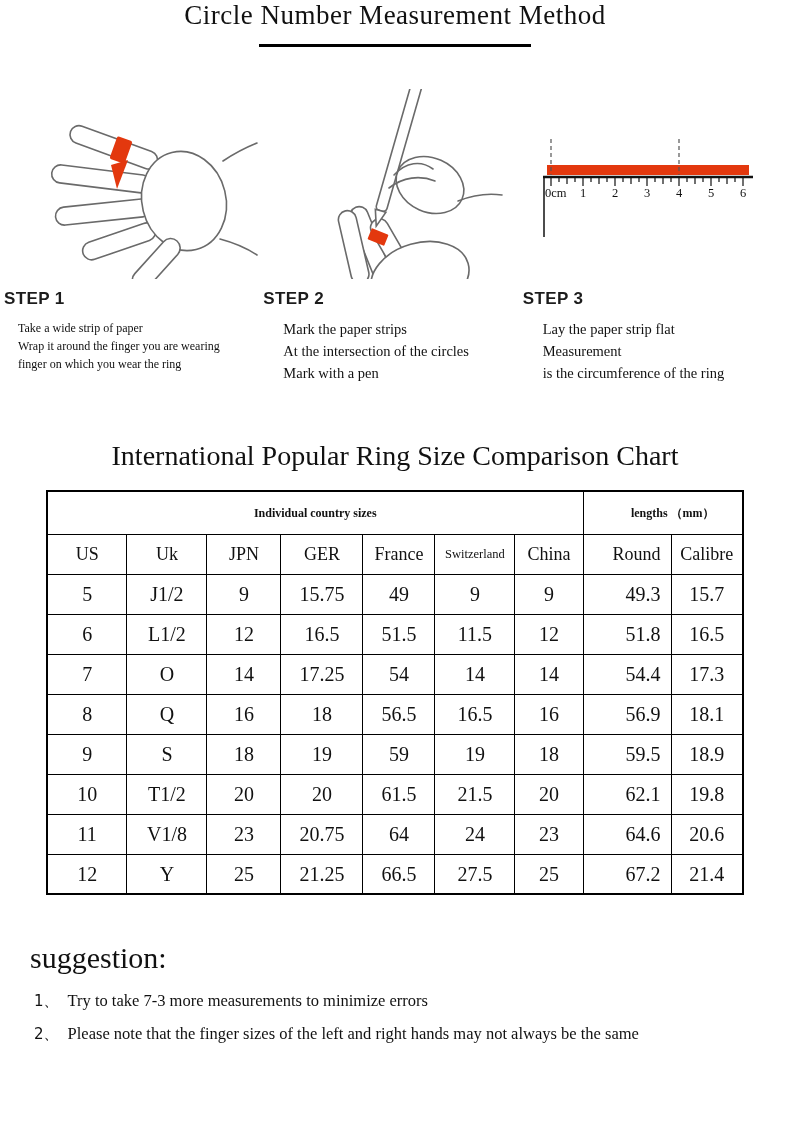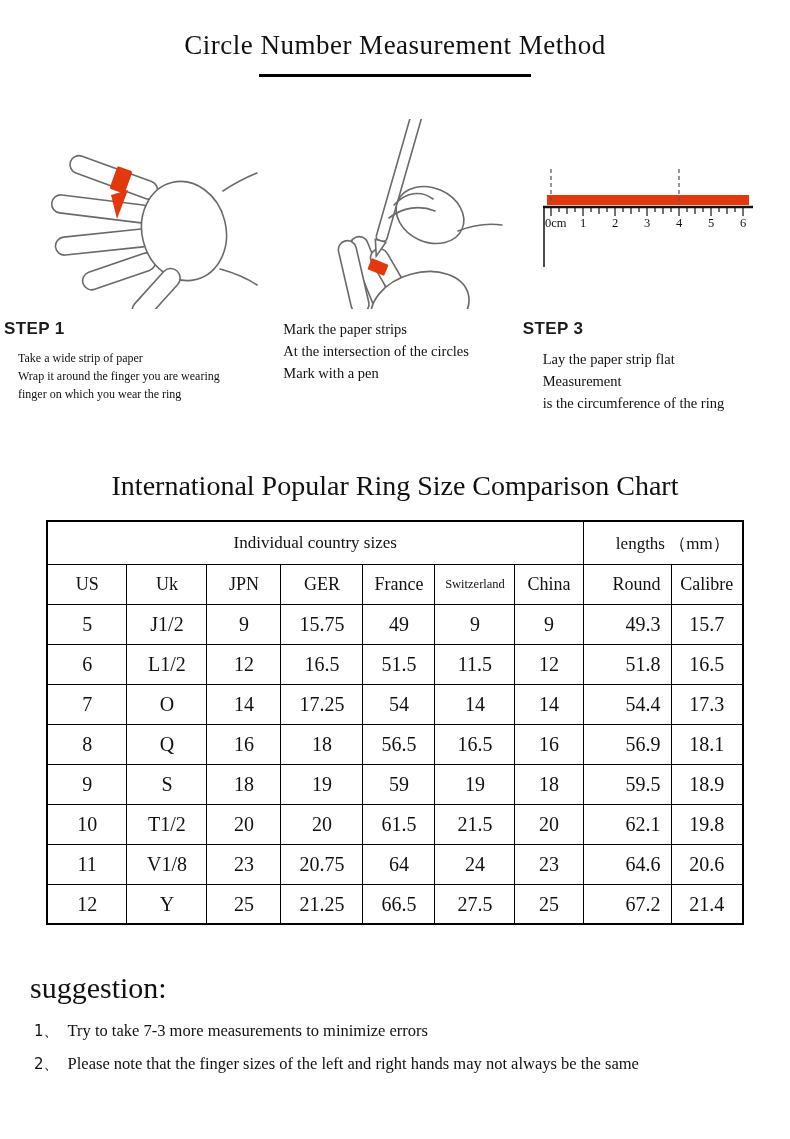--- a/index.html
+++ b/index.html
@@ -5,21 +5,21 @@
   * { margin:0; padding:0; box-sizing:border-box; }
   html,body { background:#ffffff; }
   body {
     width:790px; height:1139px;
     font-family:"Liberation Serif", serif;
     color:#111; overflow:hidden;
   }
   .page { position:relative; width:790px; height:1139px; background:#fff; }
 
   
-  .main-title { padding-top:30px; text-align:center; font-size:27px; font-weight:400; letter-spacing:.5px; }
+  .main-title { text-align:center; font-size:27px; font-weight:400; letter-spacing:.5px; }
   .title-underline { width:272px; height:3px; background:#000; margin:13px auto 0; }
 
   
   .steps { display:flex; justify-content:space-between; padding:42px 8px 0 4px; }
   .step { width:260px; }
   .step-illustration { display:block; margin:0 auto; }
   .step-label {
     margin-top:10px; text-align:left;
     font-family:"Liberation Sans", sans-serif;
     font-size:17px; font-weight:600; letter-spacing:.4px; color:#1c1c1c;
@@ -34,21 +34,21 @@
   table.size-chart {
     width:696px; margin:18px auto 0;
     border-collapse:collapse; table-layout:fixed;
     border:2px solid #000;
   }
   .size-chart th, .size-chart td {
     border:1px solid #000; height:40px;
     text-align:center; font-weight:400; font-size:20px;
     overflow:hidden; white-space:nowrap;
   }
-  .size-chart thead tr.group-row th { font-size:17px; height:43px; }
+  .size-chart thead tr.group-row th { font-size:12px; height:43px;font-weight:bold; }
   .size-chart thead tr.group-row th.lengths-header { text-align:center; padding-left:20px; }
   .size-chart thead tr.cols-row th { font-size:18px; }
   .size-chart thead tr.cols-row th.small { font-size:12.5px; }
   .size-chart thead tr.cols-row th:nth-child(8),
   .size-chart tbody td:nth-child(8) { text-align:right; padding-right:10px; }
 
   
   .suggestion-title { margin:46px 0 16px 30px; font-size:30px; font-weight:400; }
   .suggestion-list { margin-left:34px; list-style:none; }
   .suggestion-item { display:flex; align-items:baseline; margin-bottom:13px; font-size:16.5px; }
@@ -103,20 +103,21 @@
           <rect x="122" y="-28" width="11" height="152" rx="4"></rect>
           <polygon points="122,124 133,124 127.5,140"></polygon>
         </g>
         <g fill="#ffffff" stroke="#6a6a6a" stroke-width="1.6">
           <ellipse cx="162" cy="96" rx="35" ry="27" transform="rotate(24 162 96)"></ellipse>
           <path d="M126,86 C138,73 153,71 165,80" fill="none" stroke-linecap="round"></path>
           <path d="M121,99 C135,88 152,86 167,92" fill="none" stroke-linecap="round"></path>
           <path d="M190,112 C205,106 220,104 234,106" fill="none" stroke-linecap="round"></path>
         </g>
       </svg>
+      <div class="step-label">STEP 2</div>
       <div class="step-lines">
         <div>Mark the paper strips</div>
         <div>At the intersection of the circles</div>
         <div>Mark with a pen</div>
       </div>
     </div>
 
     <div class="step">
       <svg class="step-illustration" width="250" height="190" viewBox="0 0 250 190">
         <g transform="translate(0,40)">

